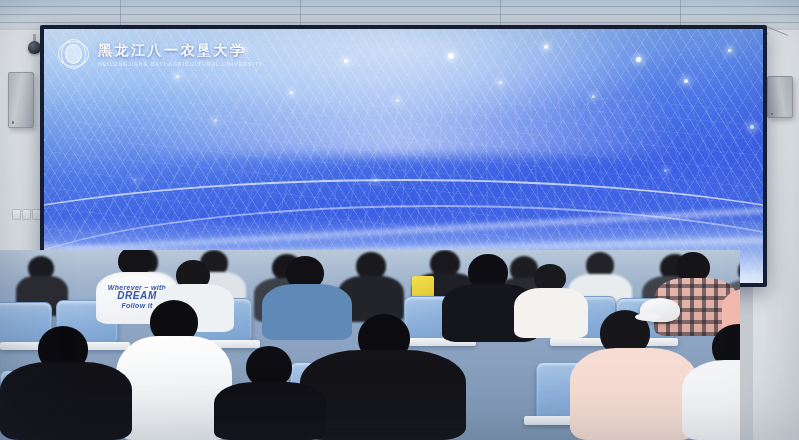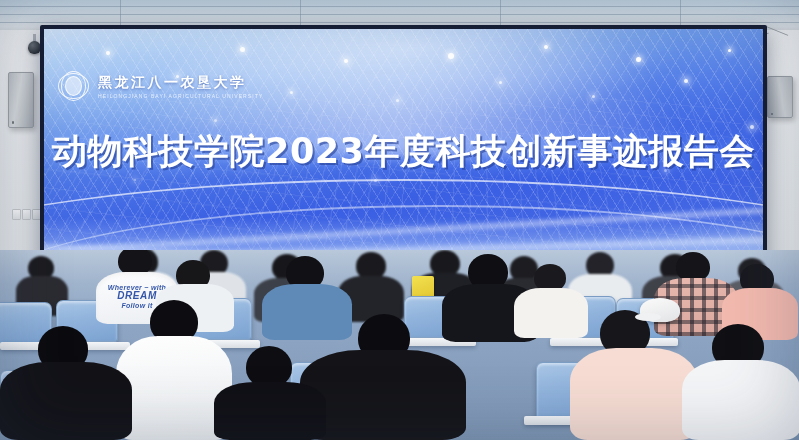--- a/index.html
+++ b/index.html
@@ -75,21 +75,21 @@
 
   .wave { position:absolute; border-radius:50%; background:transparent;
     border-top:2px solid rgba(255,255,255,.85); filter:blur(.6px); }
   .wave-band { position:absolute; left:-10%; width:125%;
     background:linear-gradient(180deg, rgba(255,255,255,0), rgba(255,255,255,.92) 45%, rgba(255,255,255,0));
     filter:blur(2.4px); }
   .bottom-sheen { position:absolute; left:0; bottom:0; width:100%; height:26%;
     background:linear-gradient(180deg, rgba(255,255,255,0) 0%, rgba(190,215,250,.45) 45%, rgba(230,240,255,.85) 100%); }
 
   
-  .scr-header { position:absolute; left:14px; top:10px; display:flex; align-items:center; gap:8px;margin-top:32px; }
+  .scr-header { position:absolute; left:14px; top:10px; display:flex; align-items:center; gap:8px; }
   .emblem { width:32px; height:30px; position:relative; opacity:.95; }
   .emblem .ring { position:absolute; border:1.1px solid rgba(255,255,255,.92); border-radius:50%; }
   .emblem .r1 { left:0; top:2px; width:31px; height:26px; }
   .emblem .r2 { left:3px; top:0px; width:25px; height:30px; }
   .emblem .r3 { left:7px; top:5px; width:17px; height:20px;
     background:rgba(255,255,255,.55); }
   .uni-names { display:flex; flex-direction:column; gap:1px; }
   .uni-cn { font-size:14px; font-weight:bold; color:#fff; letter-spacing:2.5px;
     text-shadow:0 1px 3px rgba(40,70,160,.6); font-family:"DejaVu Sans","Liberation Sans",sans-serif; }
   .uni-en { font-size:5px; color:#f0f5ff; letter-spacing:1.1px; opacity:.92; }
@@ -98,21 +98,21 @@
   .main-title { position:absolute; left:0; top:99px; width:100%; text-align:center;
     font-size:35px; font-weight:bold; color:#fff; letter-spacing:.5px;
     font-family:"DejaVu Sans","Liberation Sans",sans-serif;
     text-shadow:2px 2px 0 rgba(30,55,140,.55), 0 0 14px rgba(120,165,255,.6); }
   .sub-date { position:absolute; left:0; top:188px; width:100%; text-align:center;
     font-size:15px; font-weight:bold; color:#fff;
     font-family:"DejaVu Sans","Liberation Sans",sans-serif;
     text-shadow:1px 1px 3px rgba(30,55,140,.65); }
 
   
-  #audience { position:absolute; left:0; bottom:0; width:799px; height:190px; overflow:hidden; }
+  #audience { position:absolute; left:0; bottom:0; width:740px; height:190px; overflow:hidden; }
   .floor-bg { position:absolute; inset:0;
     background:linear-gradient(180deg,#b9c8da 0%,#9fb3cc 18%,#8ea6c4 40%,#7e96b4 100%); }
 
   .seat { position:absolute; border-radius:7px 7px 4px 4px;
     background:linear-gradient(170deg,#a9c6e6 0%,#90b3dc 45%,#7ba2d0 100%);
     box-shadow:inset 0 2px 3px rgba(255,255,255,.45), 0 3px 5px rgba(20,35,60,.3);
     border:1px solid rgba(120,150,185,.6); }
   .desk { position:absolute; border-radius:2px;
     background:linear-gradient(180deg,#f4f6f8,#d9dee4);
     box-shadow:0 2px 4px rgba(20,35,60,.28); }
@@ -221,21 +221,20 @@
       </div>
 
       <div class="wave-band" style="top:198px;height:6px;transform:rotate(-3.2deg);opacity:.95;"></div>
       <div class="wave-band" style="top:216px;height:10px;transform:rotate(-1.6deg);opacity:.8;"></div>
       <div class="wave-band" style="top:231px;height:5px;transform:rotate(2.4deg);opacity:.9;"></div>
       <div class="wave-band" style="top:244px;height:7px;transform:rotate(1.1deg);opacity:.7;"></div>
       <div class="wave" style="left:-30%;top:150px;width:160%;height:230px;opacity:.8;"></div>
       <div class="wave" style="left:-10%;top:176px;width:130%;height:190px;opacity:.55;"></div>
       <div class="bottom-sheen"></div>
 
-      <div class="main-title">动物科技学院2023年度科技创新事迹报告会</div>
     </div>
   </div>
 
   <div id="audience">
     <div class="floor-bg"></div>
 
     <div class="ghost">
       <div class="head" style="left:28px;top:6px;width:26px;height:24px;background:#1b1b1f;"></div>
       <div class="body" style="left:16px;top:26px;width:52px;height:40px;background:#2b2b31;"></div>
 

